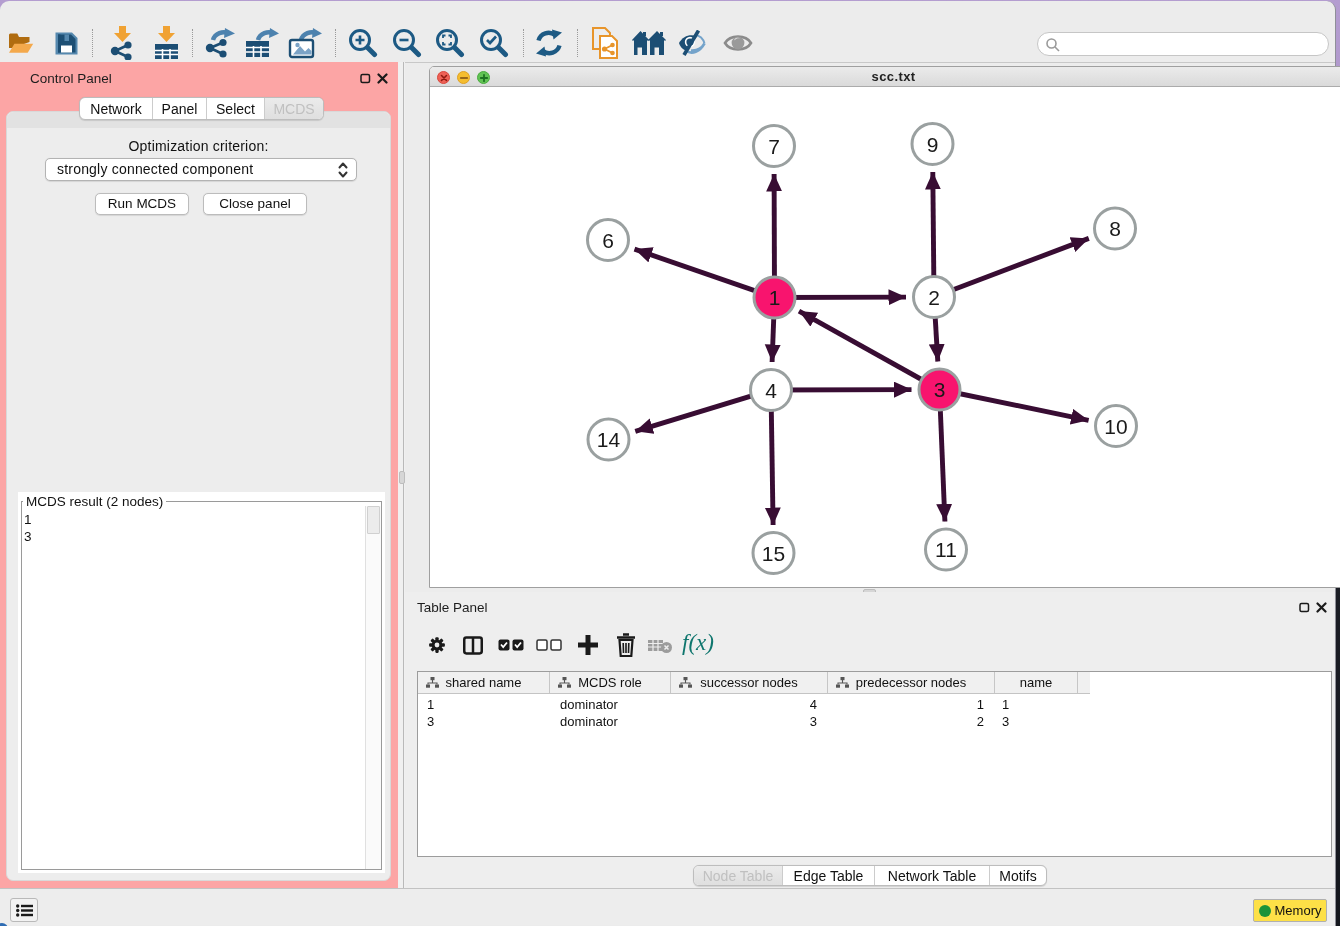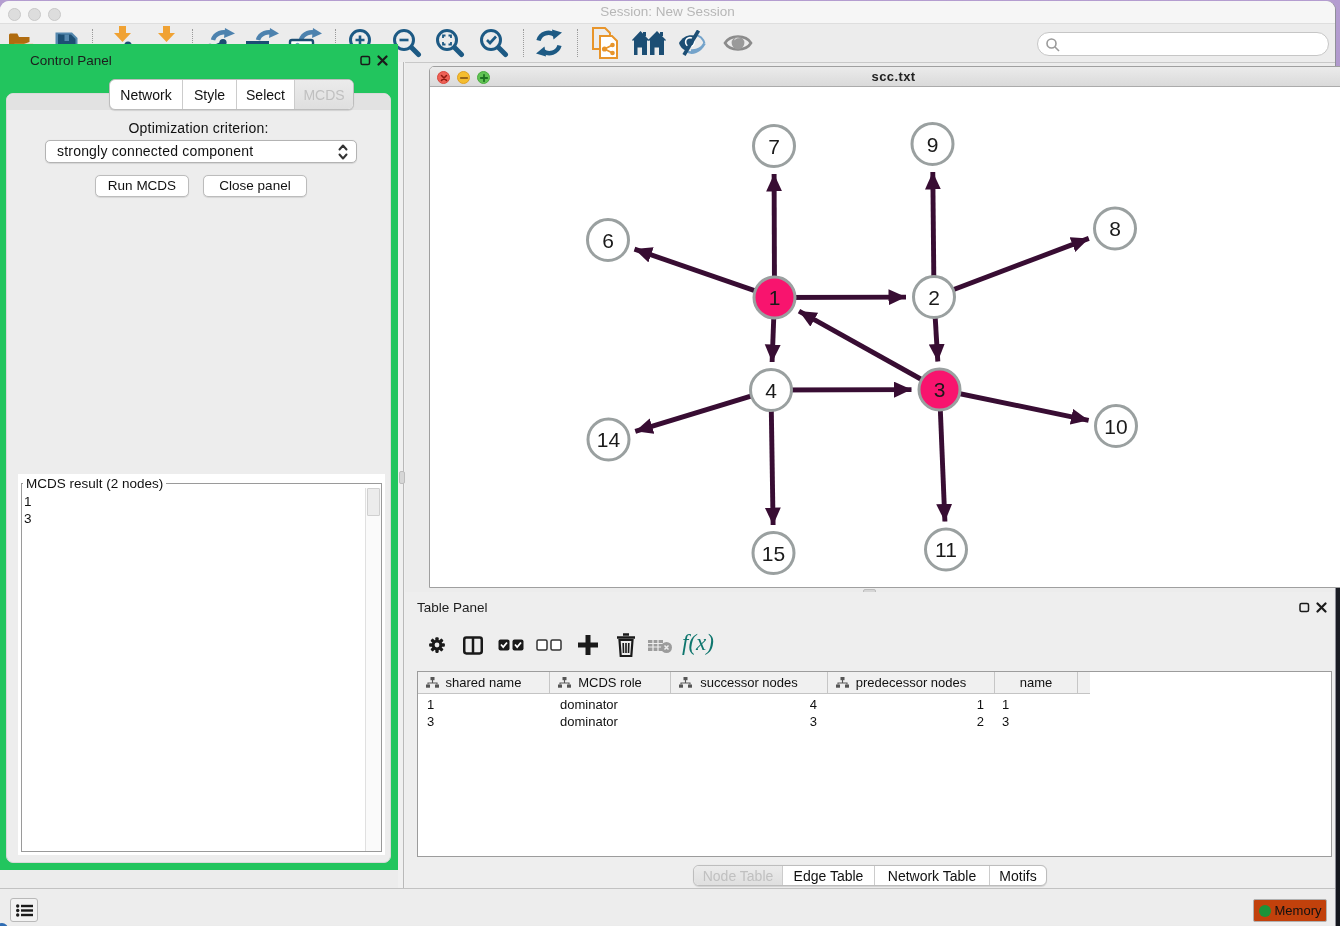--- a/index.html
+++ b/index.html
@@ -9,21 +9,21 @@
 
 #titlebar { position:absolute; left:0; top:0; width:100%; height:23px; background:#f6f6f6; border-radius:9px 9px 0 0; border-bottom:1px solid #dedede; }
 #titlebar .tl { position:absolute; top:6.5px; width:13px; height:13px; border-radius:50%; background:#dddddd; border:1px solid #c9c9c9; }
 #title-text { position:absolute; top:3px; left:0; width:100%; text-align:center; font-size:13.5px; color:#b7b7b7; }
 
 #toolbar { position:absolute; left:0; top:23px; width:100%; height:39px; background:#ececec; border-bottom:1px solid #c8c8c8; }
 .tbi { position:absolute; top:0; height:38px; display:flex; align-items:center; justify-content:center; }
 .tbsep { position:absolute; top:5px; height:28px; width:0; border-left:1px dotted #9a9a9a; }
 #searchbox { position:absolute; right:6px; top:8px; width:292px; height:24px; background:#ffffff; border:1px solid #c6c6c6; border-radius:12px; }
 
-#cpanel { position:absolute; left:0; top:43px; width:398px; height:826px; background:#22c55e; }
+#cpanel { position:absolute; left:0; top:61px; width:398px; height:826px; background:#fca5a5; }
 #cp-title { position:absolute; left:30px; top:9px; font-size:13.5px; color:#1d1d1d; }
 .panebtns { position:absolute; display:flex; gap:6px; align-items:center; }
 
 .seg { position:absolute; display:flex; background:#ffffff; border:1px solid #bdbdbd; border-radius:6px; overflow:hidden; box-shadow:0 0.5px 1px rgba(0,0,0,0.12); z-index:5; }
 .seg div { font-size:14px; color:#111111; display:flex; align-items:center; justify-content:center; border-right:1px solid #cccccc; }
 .seg div:last-child { border-right:none; }
 .seg div.sel { background:linear-gradient(180deg,#ebebeb,#dfdfdf); color:#c0c0c0; }
 #cp-content { position:absolute; left:6px; top:49px; width:385px; height:770px; background:#ededed; border:1px solid #d9d9d9; border-radius:7px; }
 #cp-strip { position:absolute; left:0; top:0; width:100%; height:16px; background:#e2e2e2; border-radius:7px 7px 0 0; }
 #opt-label { position:absolute; left:0; top:26px; width:100%; text-align:center; font-size:14px; letter-spacing:0.2px; color:#111; }
@@ -51,32 +51,26 @@
 #tp-title { position:absolute; left:12px; top:8px; font-size:13.5px; color:#1d1d1d; }
 #tp-toolbar { position:absolute; left:12px; top:30px; height:44px; }
 #ttable { position:absolute; left:12px; top:79px; width:915px; height:186px; background:#ffffff; border:1px solid #9c9c9c; }
 #thead { position:absolute; left:0; top:0; width:672px; height:22px; background:#f0f0f0; border-bottom:1px solid #c4c4c4; }
 .th { position:absolute; top:0; height:21px; border-right:1px solid #c6c6c6; background:#f0f0f0; }
 .th span { position:absolute; width:100%; text-align:center; top:3px; font-size:13px; color:#111; }
 .td { position:absolute; font-size:13px; color:#111; }
 
 #statusbar { position:absolute; left:0; top:887px; width:100%; height:37px; background:#ededed; border-top:1px solid #c2c2c2; }
 #listbtn { position:absolute; left:10px; top:9px; width:28px; height:24px; background:#f2f2f2; border:1px solid #b9b9b9; border-radius:3px; }
-#membtn { position:absolute; right:8px; top:10px; width:74px; height:23px; background:#c2410c; border:1px solid #b0b0b0; border-radius:2px; font-size:13px; color:#111; text-align:center; line-height:21px; }
+#membtn { position:absolute; right:8px; top:10px; width:74px; height:23px; background:#fde047; border:1px solid #b0b0b0; border-radius:2px; font-size:13px; color:#111; text-align:center; line-height:21px; }
 svg { display:block; }
 </style>
 </head>
 <body>
 <div id="win">
-  <div id="titlebar">
-    <div class="tl" style="left:8px;"></div>
-    <div class="tl" style="left:28px;"></div>
-    <div class="tl" style="left:48px;"></div>
-    <div id="title-text">Session: New Session</div>
-  </div>
   <div id="toolbar">
     <div class="tbi" style="left:8px;width:26px;">
         <svg width="26" height="22" viewBox="0 0 26 22">
           <path d="M1 16 L1 3 Q1 1.5 2.3 1.5 L9.3 1.5 L11 5 L21.5 5 L21.5 10 L5 16 Z" fill="#b06c10"></path>
           <path d="M1 20.8 L6.4 11.8 L25.2 11.8 L19.7 20.8 Z" fill="#f4a94c"></path>
         </svg>
       </div>
     <div class="tbi" style="left:55px;width:23px;">
         <svg width="23" height="23" viewBox="0 0 23 23">
           <path d="M0.5 0.5 H17 L22.5 6 V22.5 H0.5 Z" fill="#5588ae"></path>
@@ -217,23 +211,23 @@
   <div id="cpanel">
     <div id="cp-title">Control Panel</div>
     <div class="panebtns" style="right:10px; top:11px;">
         <svg width="11" height="11" viewBox="0 0 11 11">
           <rect x="1" y="1.5" width="8.5" height="8" rx="1.5" stroke="#1a1a1a" stroke-width="1.5" fill="none"></rect>
         </svg>
         <svg width="11" height="11" viewBox="0 0 11 11">
           <path d="M1.5 1.5 L9.5 9.5 M9.5 1.5 L1.5 9.5" stroke="#1a1a1a" stroke-width="2.2" stroke-linecap="round"></path>
         </svg>
       </div>
-    <div class="seg" style="left:79px; top:35px; height:31px;margin-left:30px;">
+    <div class="seg" style="left:79px; top:35px; height:23px;">
       <div style="width:73px;">Network</div>
-      <div style="width:54px;">Style</div>
+      <div style="width:54px;">Panel</div>
       <div style="width:58px;">Select</div>
       <div class="sel" style="width:58px;">MCDS</div>
     </div>
     <div id="cp-content">
       <div id="cp-strip"></div>
       <div id="opt-label">Optimization criterion:</div>
       <div id="combo">strongly connected component<svg width="10" height="16" viewBox="0 0 10 16" style="position:absolute;right:8px;top:3px;">
             <path d="M1.5 5.5 L5 1.5 L8.5 5.5 M1.5 10.5 L5 14.5 L8.5 10.5" stroke="#333333" stroke-width="2" fill="none" stroke-linecap="round" stroke-linejoin="round"></path>
           </svg></div>
       <div class="btn" style="left:88px; top:81px; width:94px; line-height:20px;">Run MCDS</div>

